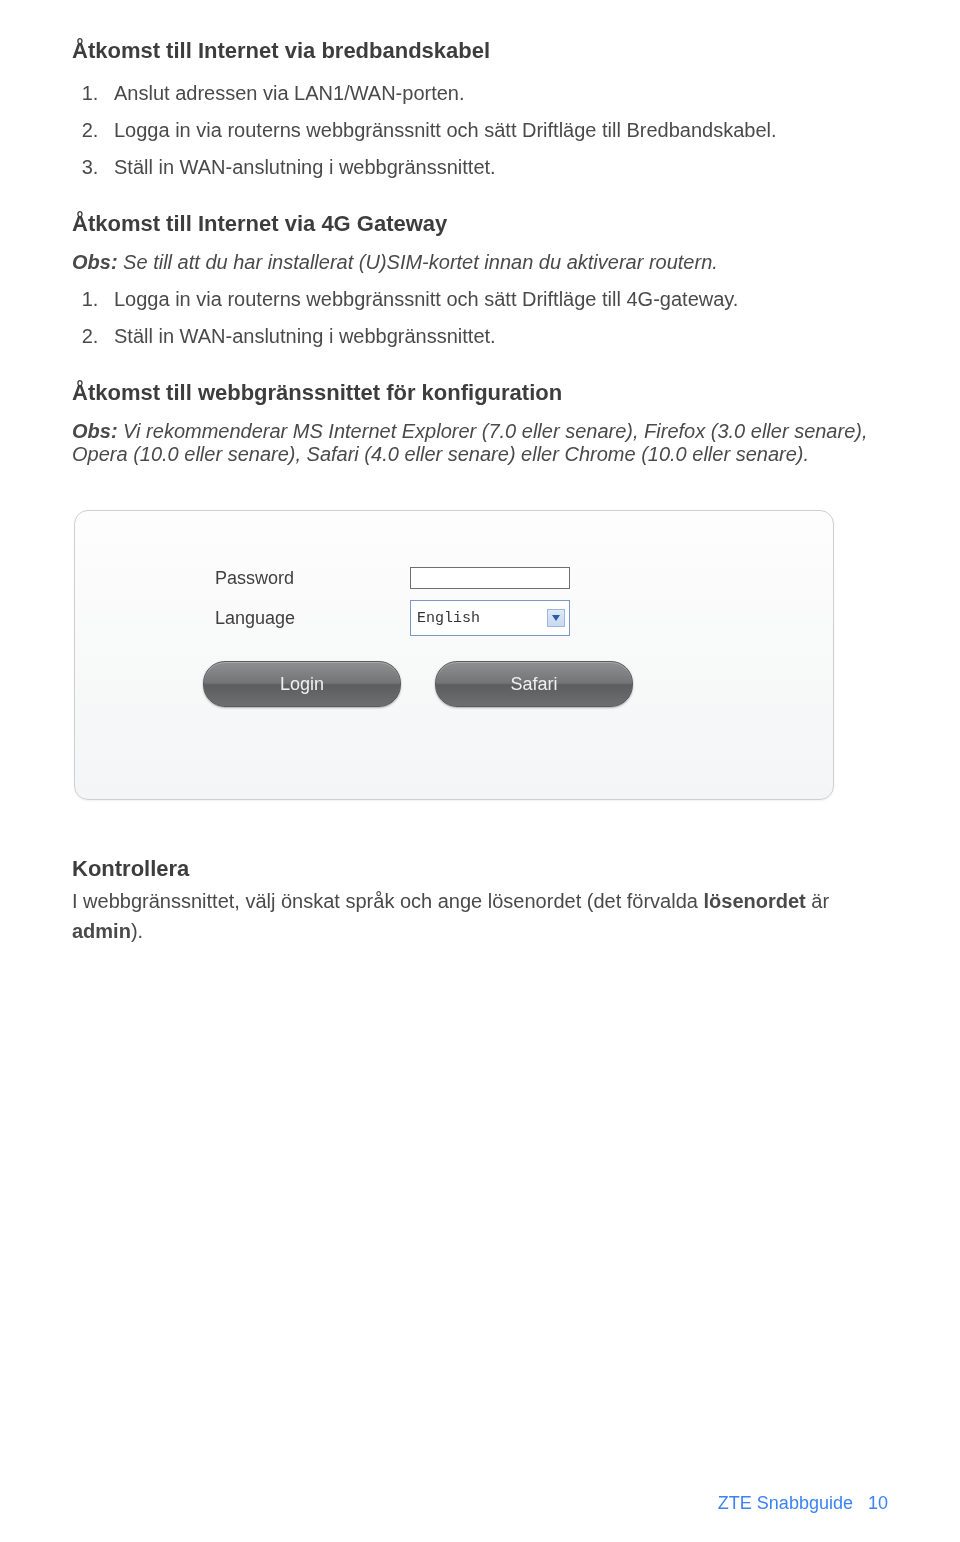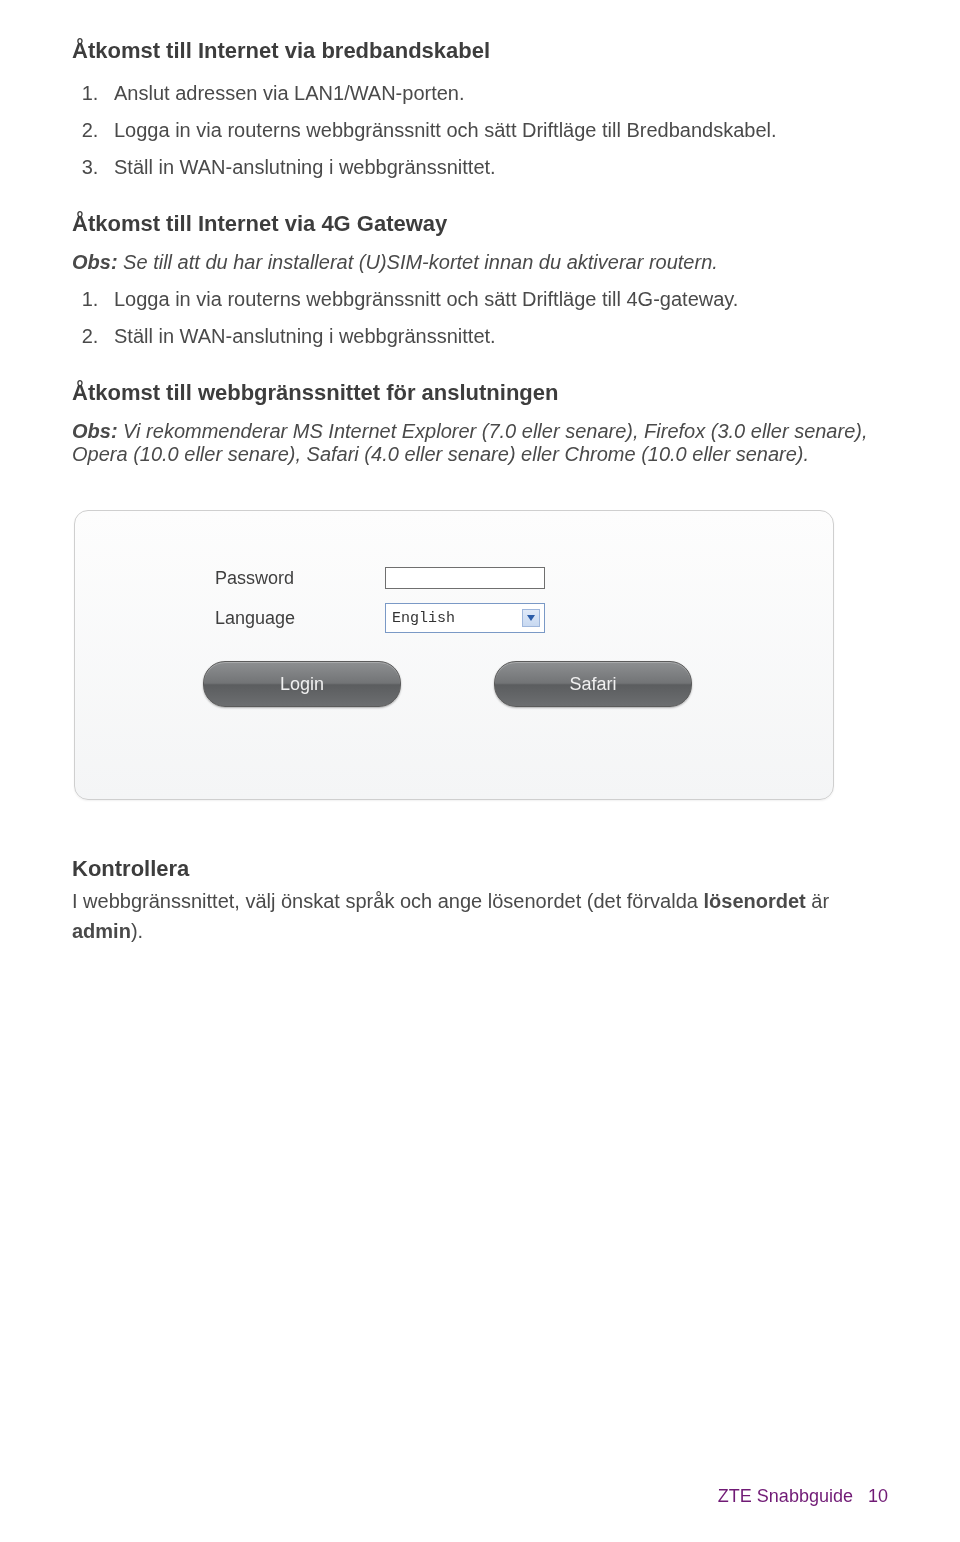--- a/index.html
+++ b/index.html
@@ -55,20 +55,21 @@
     padding-top: 52px;
     box-sizing: border-box;
   }
   .form-row {
     display: flex;
     align-items: center;
     margin: 0 0 10px 140px;
     font-size: 18px;
     color: #3f3f3f;
     height: 30px;
+    gap: 25px;
   }
   .form-label {
     width: 170px;
     text-align: left;
   }
   .form-row .checkbox {
     width: 18px; height: 18px;
     border: 1px solid #6a93c2;
     background: #f5f9ff;
     margin-right: 22px;
@@ -78,42 +79,42 @@
     width: 160px;
     height: 22px;
     border: 1px solid #6f6f6f;
     background: #fff;
     font-size: 15px;
     padding: 0 4px;
     box-sizing: border-box;
   }
   .select-wrap {
     width: 160px;
-    height: 30px;
+    height: 36px;
     border: 1px solid #7a99c6;
     background: #fff;
     display: flex;
     align-items: center;
     justify-content: space-between;
     padding: 0 4px 0 6px;
     box-sizing: border-box;
     font-family: "Courier New", monospace;
     font-size: 15px;
     color: #333;
   }
   .select-arrow {
     width: 16px; height: 16px;
     background: linear-gradient(#dfe9f8,#c8d9f1);
     border: 1px solid #9fb7dc;
     display: flex; align-items: center; justify-content: center;
   }
   .select-arrow svg { display:block; }
   .btn-row {
     display: flex;
-    gap: 93px;
+    gap: 34px;
     margin: 28px 0 0 128px;
   }
   .pill-btn {
     width: 196px;
     height: 44px;
     border-radius: 22px;
     border: 1px solid #5b5b5b;
     background: linear-gradient(#8d8f91 0%, #727476 48%, #5b5d5f 52%, #6c6e70 100%);
     color: #f0f0f0;
     font-size: 18px;
@@ -134,24 +135,24 @@
     margin-bottom: 4px;
   }
   .inlogg-text {
     font-size: 20px;
     line-height: 1.5;
   }
   .inlogg-text b { font-weight: bold; text-align: center; }
 
   .footer {
     position: absolute;
-    bottom: 35px;
+    bottom: 28px;
     right: 72px;
     font-size: 18px;
-    color: #701a75;
+    color: #3b82f6;
   }
 </style>
 </head>
 <body>
 
 <div class="page">
 
   <h2 class="section">Åtkomst till Internet via bredbandskabel</h2>
   <ol>
     <li>Anslut adressen via LAN1/WAN-porten.</li>
@@ -161,21 +162,21 @@
 
   <h2 class="section mt">Åtkomst till Internet via 4G Gateway</h2>
   <p class="obs">
     <b>Obs:</b><span> Se till att du har installerat (U)SIM-kortet innan du aktiverar routern.</span>
   </p>
   <ol>
     <li>Logga in via routerns webbgränssnitt och sätt Driftläge till 4G-gateway.</li>
     <li>Ställ in WAN-anslutning i webbgränssnittet.</li>
   </ol>
 
-  <h2 class="section mt">Åtkomst till webbgränssnittet för anslutningen</h2>
+  <h2 class="section mt">Åtkomst till webbgränssnittet för konfiguration</h2>
   <p class="obs">
     <b>Obs:</b><span> Vi rekommenderar MS Internet Explorer (7.0 eller senare), Firefox (3.0 eller senare), Opera (10.0 eller senare), Safari (4.0 eller senare) eller Chrome (10.0 eller senare).</span>
   </p>
 
   <div class="login-wrap">
     <div class="form-row">
       <span class="form-label">Password</span>
       <input class="text-input" type="text" value="" style="">
     </div>
     <div class="form-row">

